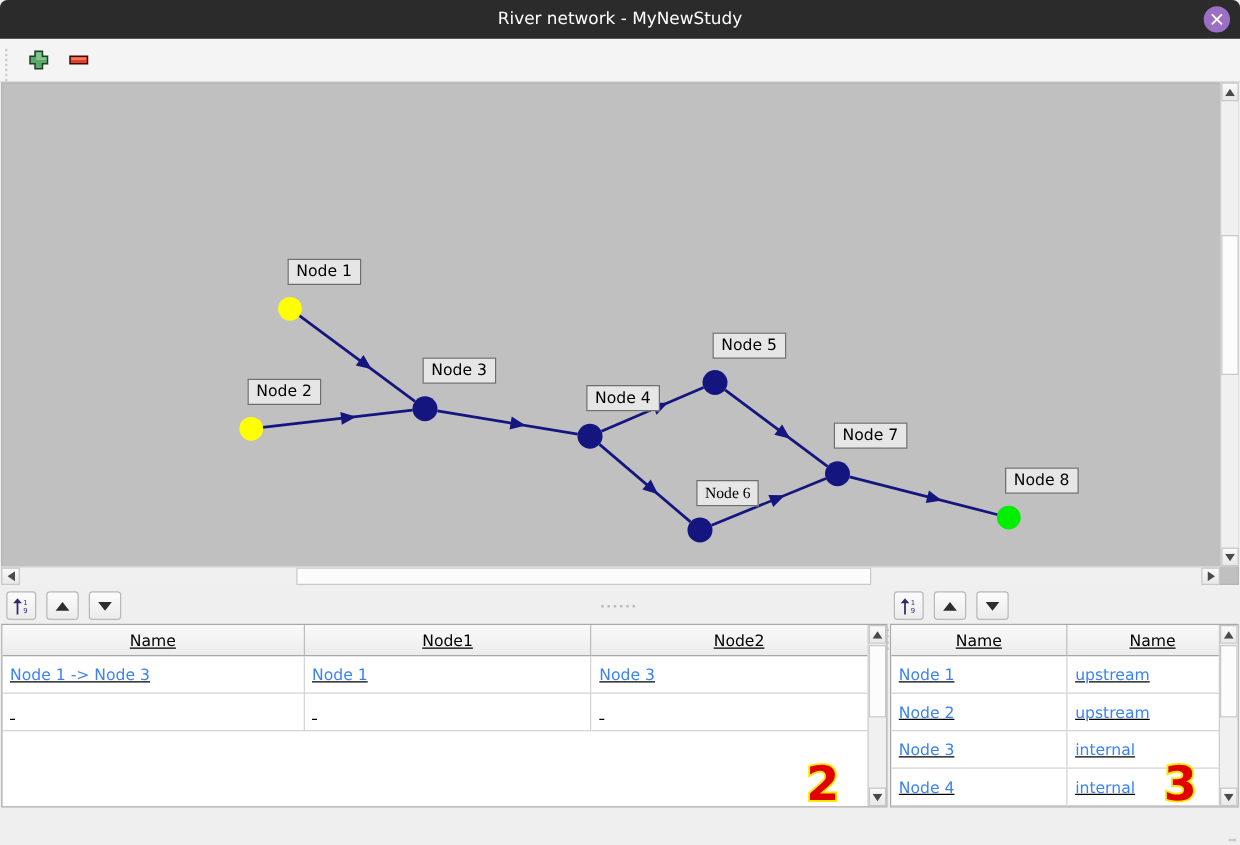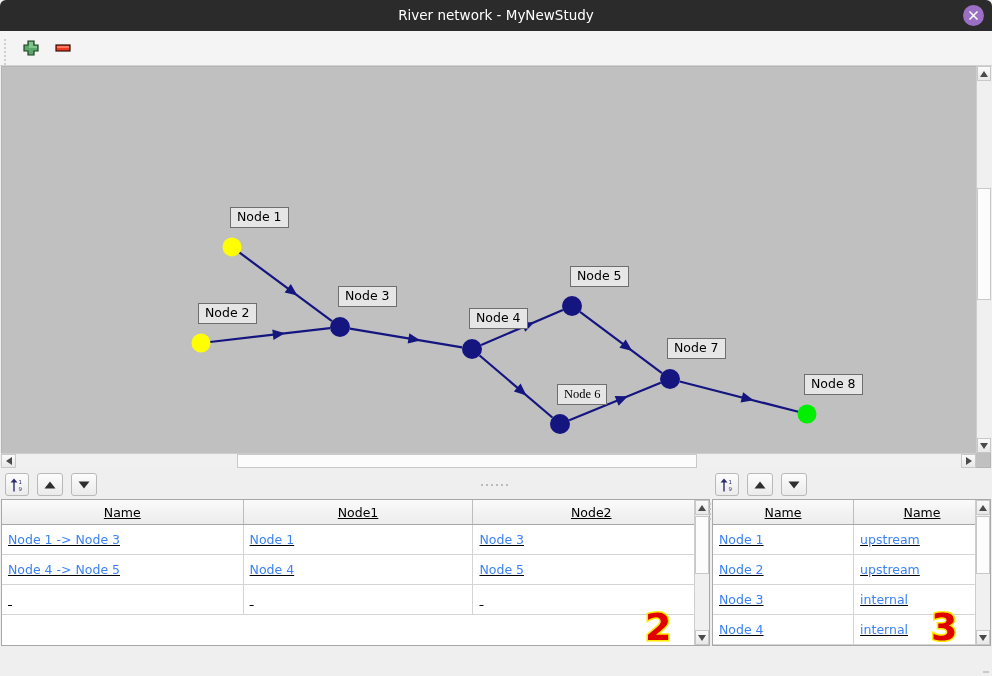--- a/index.html
+++ b/index.html
@@ -386,25 +386,20 @@
               <th>Node2</th>
             </tr>
           </thead>
         <tbody id="links-body">
             <tr>
               <td>Node 1 -&gt; Node 3</td>
               <td>Node 1</td>
               <td>Node 3</td>
             </tr>
             <tr>
-              <td>Node 4 -&gt; Node 5</td>
-              <td>Node 4</td>
-              <td>Node 5</td>
-            </tr>
-            <tr>
               <td>&nbsp;</td>
               <td>&nbsp;</td>
               <td>&nbsp;</td>
             </tr>
           </tbody>
       </table>
       <div class="tbl-vscroll">
         <div class="sb-arrow-up">
           <svg class="sb-tri" width="8" height="6" viewBox="0 0 8 6">
             <path d="M4 0 L8 6 L0 6 Z" fill="#4a4a4a"></path>

